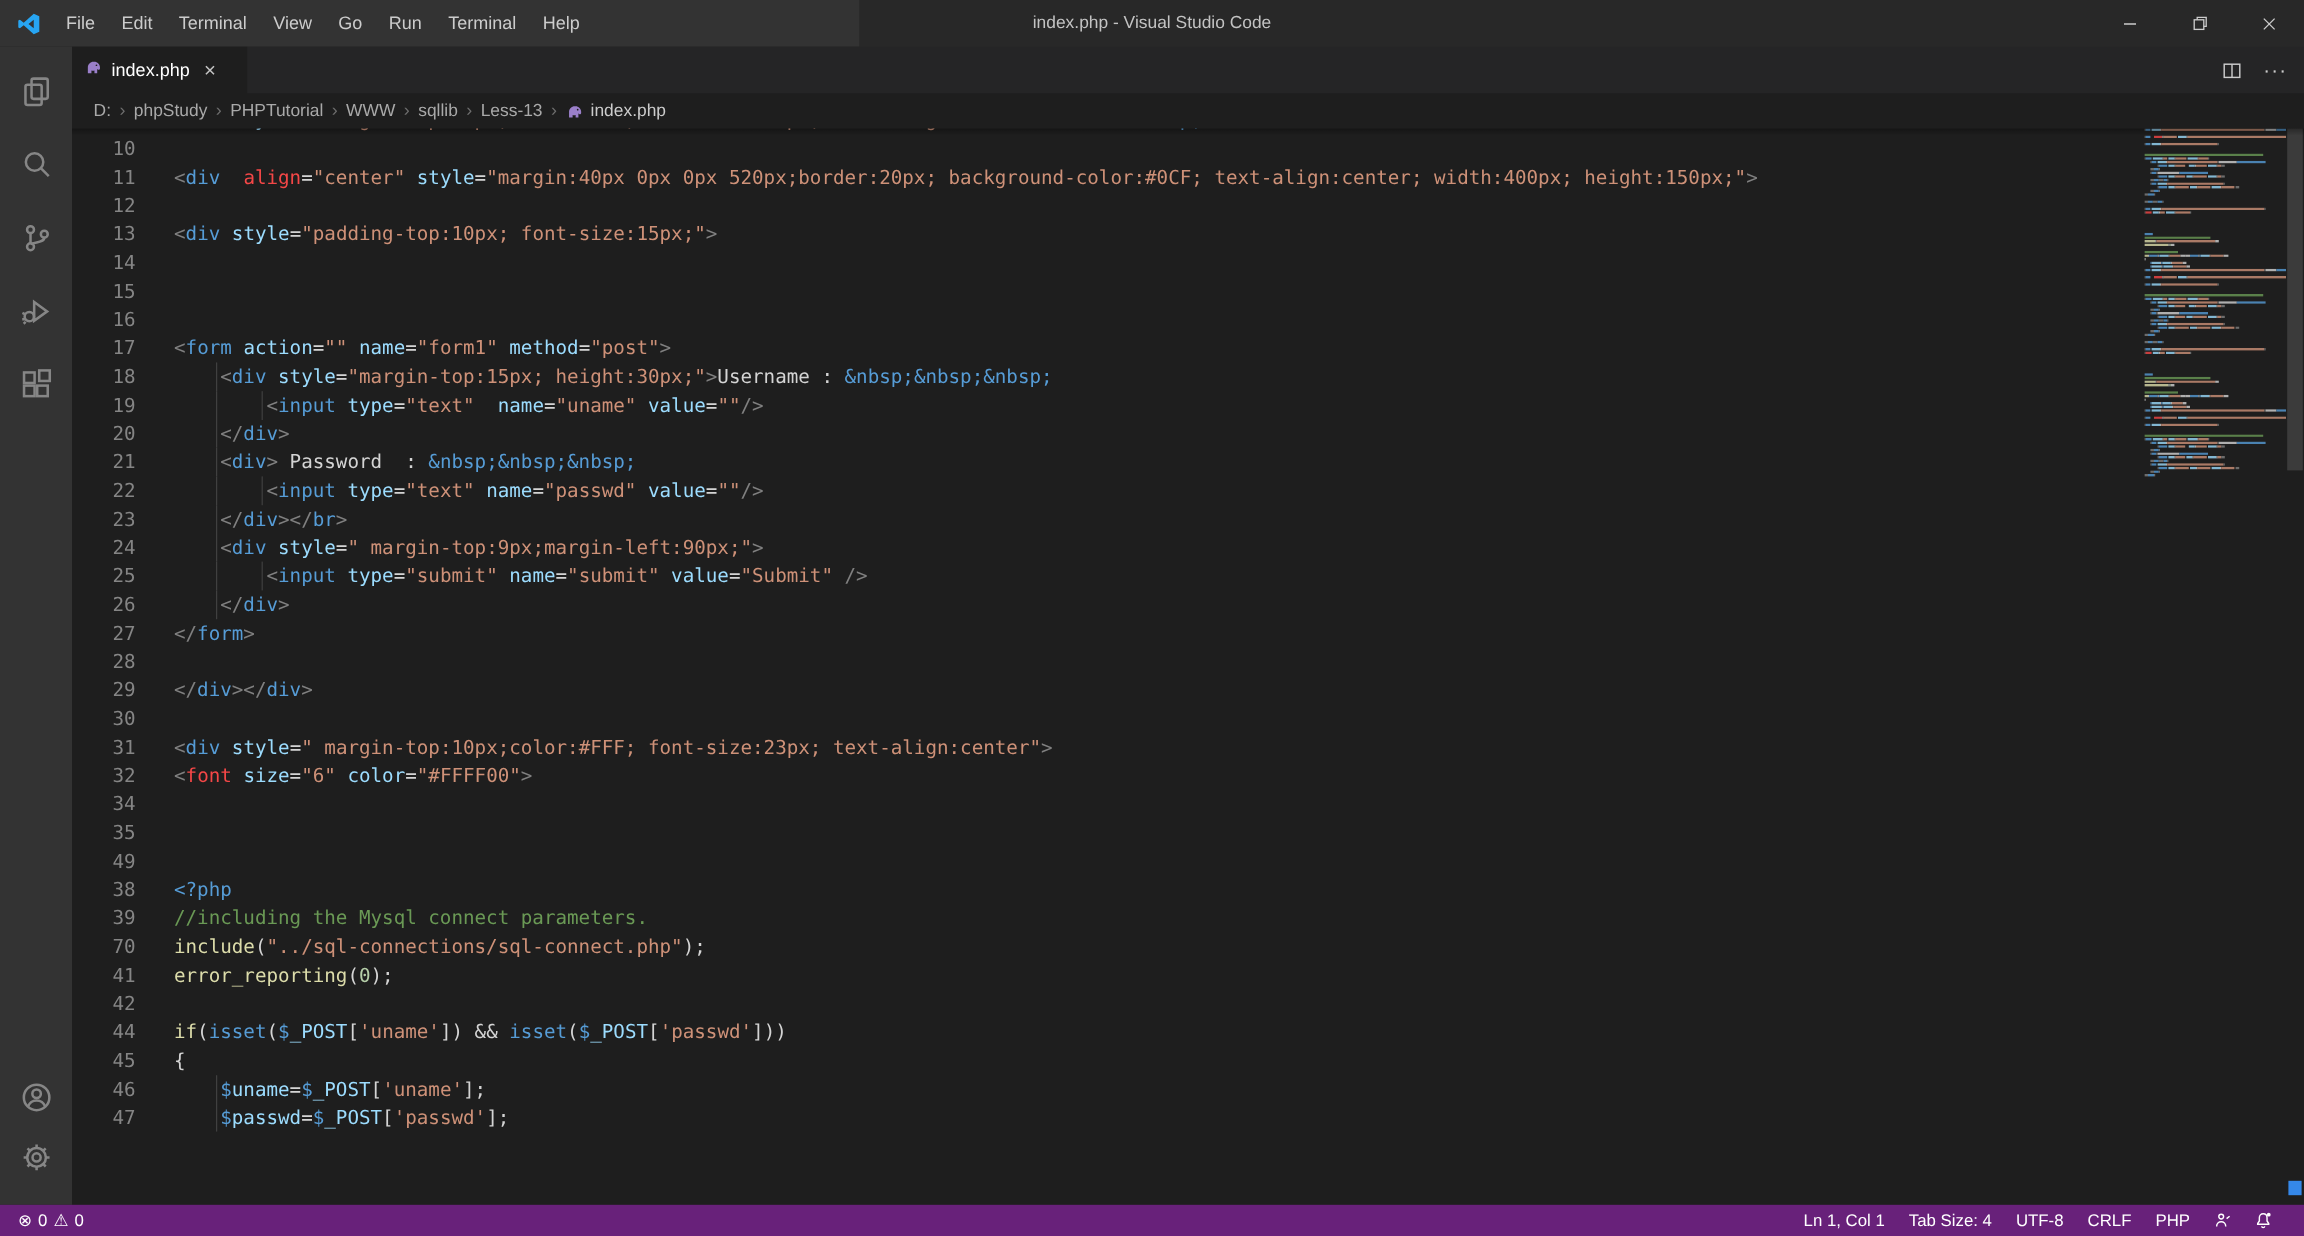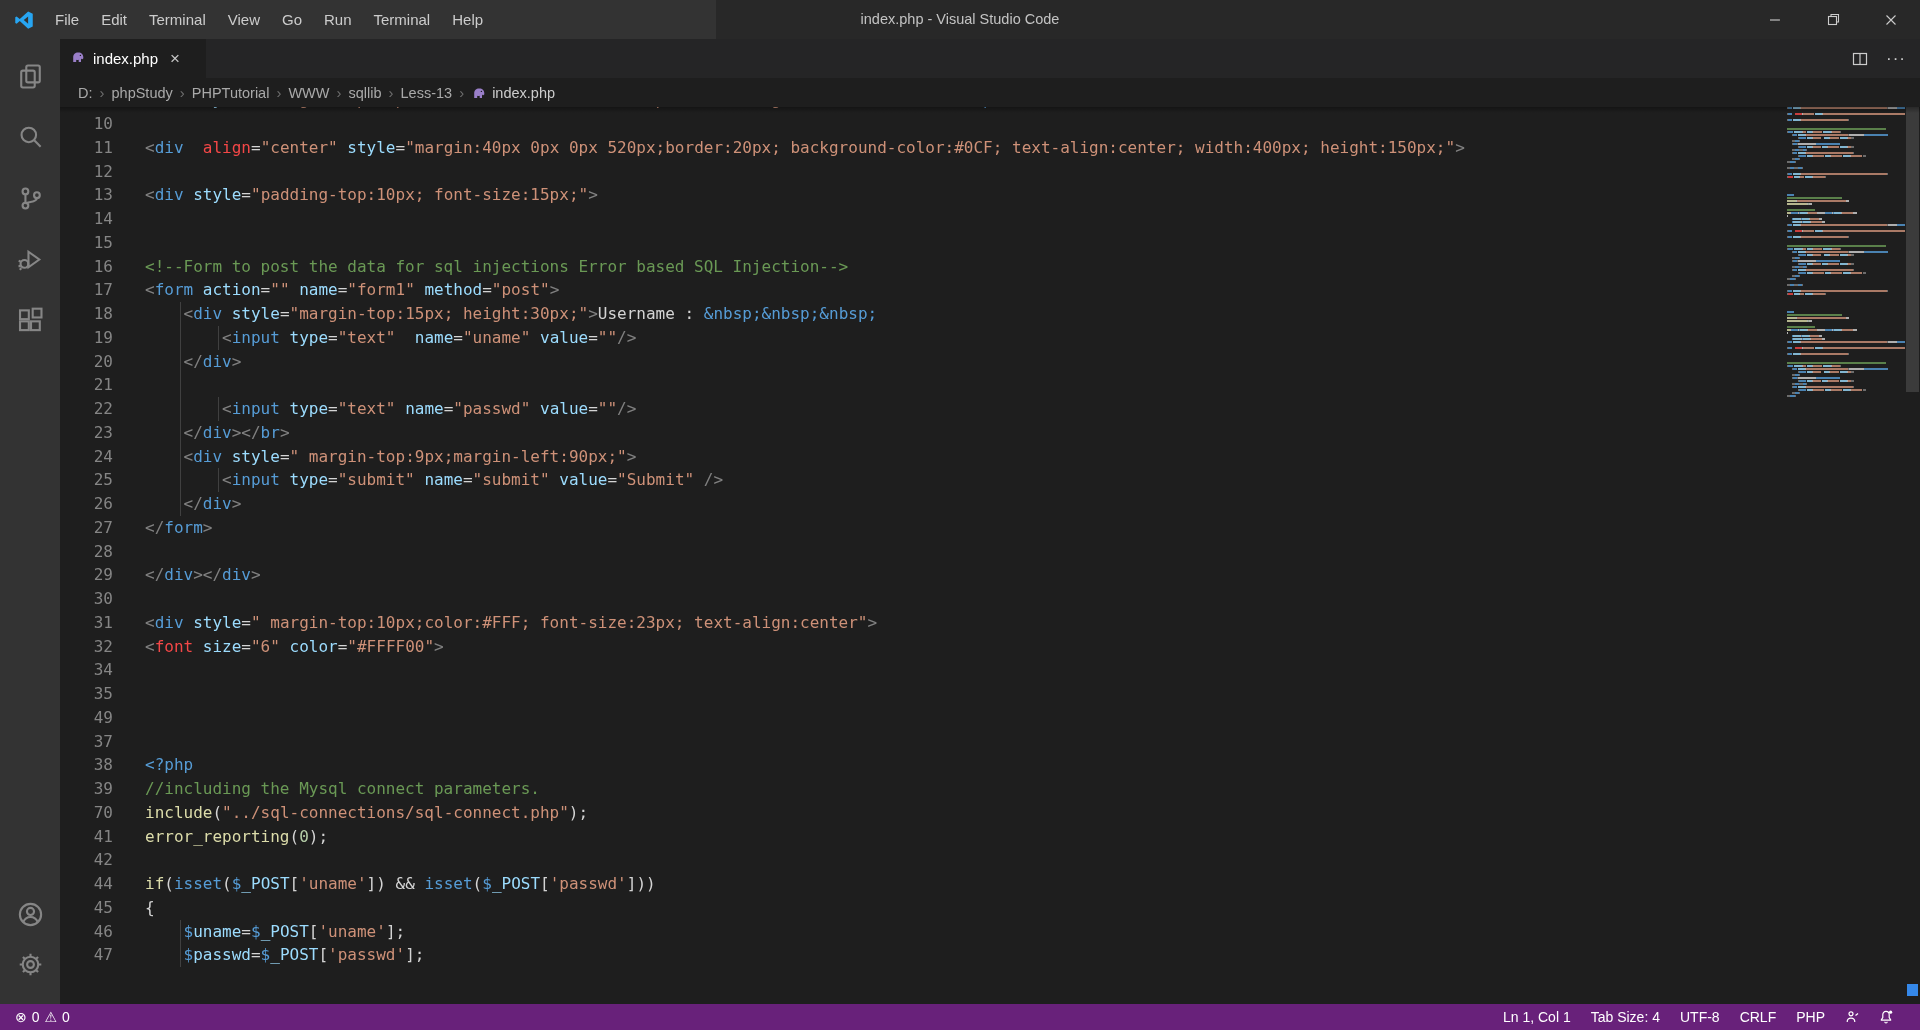--- a/index.html
+++ b/index.html
@@ -237,21 +237,20 @@
       <div class="row">
         <div class="ln">14</div>
         <div class="code"></div>
       </div>
       <div class="row">
         <div class="ln">15</div>
         <div class="code"></div>
       </div>
       <div class="row">
         <div class="ln">16</div>
-        <div class="code"><span style="color: rgb(106, 153, 85);">&lt;!--Form to post the data for sql injections Error based SQL Injection--&gt;</span></div>
       </div>
       <div class="row">
         <div class="ln">17</div>
         <div class="code"><span style="color: rgb(128, 128, 128);">&lt;</span><span style="color: rgb(86, 156, 214);">form</span><span style="color: rgb(212, 212, 212);"> </span><span style="color: rgb(156, 220, 254);">action</span><span style="color: rgb(212, 212, 212);">=</span><span style="color: rgb(206, 145, 120);">""</span><span style="color: rgb(212, 212, 212);"> </span><span style="color: rgb(156, 220, 254);">name</span><span style="color: rgb(212, 212, 212);">=</span><span style="color: rgb(206, 145, 120);">"form1"</span><span style="color: rgb(212, 212, 212);"> </span><span style="color: rgb(156, 220, 254);">method</span><span style="color: rgb(212, 212, 212);">=</span><span style="color: rgb(206, 145, 120);">"post"</span><span style="color: rgb(128, 128, 128);">&gt;</span></div>
       </div>
       <div class="row">
         <div class="ln">18</div>
         <div class="guide" style="left: 119.668px;"></div>
         <div class="code"><span style="color: rgb(212, 212, 212);">    </span><span style="color: rgb(128, 128, 128);">&lt;</span><span style="color: rgb(86, 156, 214);">div</span><span style="color: rgb(212, 212, 212);"> </span><span style="color: rgb(156, 220, 254);">style</span><span style="color: rgb(212, 212, 212);">=</span><span style="color: rgb(206, 145, 120);">"margin-top:15px; height:30px;"</span><span style="color: rgb(128, 128, 128);">&gt;</span><span style="color: rgb(212, 212, 212);">Username : </span><span style="color: rgb(86, 156, 214);">&amp;nbsp;&amp;nbsp;&amp;nbsp;</span></div>
       </div>
@@ -262,20 +261,21 @@
         <div class="code"><span style="color: rgb(212, 212, 212);">        </span><span style="color: rgb(128, 128, 128);">&lt;</span><span style="color: rgb(86, 156, 214);">input</span><span style="color: rgb(212, 212, 212);"> </span><span style="color: rgb(156, 220, 254);">type</span><span style="color: rgb(212, 212, 212);">=</span><span style="color: rgb(206, 145, 120);">"text"</span><span style="color: rgb(212, 212, 212);">  </span><span style="color: rgb(156, 220, 254);">name</span><span style="color: rgb(212, 212, 212);">=</span><span style="color: rgb(206, 145, 120);">"uname"</span><span style="color: rgb(212, 212, 212);"> </span><span style="color: rgb(156, 220, 254);">value</span><span style="color: rgb(212, 212, 212);">=</span><span style="color: rgb(206, 145, 120);">""</span><span style="color: rgb(128, 128, 128);">/&gt;</span></div>
       </div>
       <div class="row">
         <div class="ln">20</div>
         <div class="guide" style="left: 119.668px;"></div>
         <div class="code"><span style="color: rgb(212, 212, 212);">    </span><span style="color: rgb(128, 128, 128);">&lt;/</span><span style="color: rgb(86, 156, 214);">div</span><span style="color: rgb(128, 128, 128);">&gt;</span></div>
       </div>
       <div class="row">
         <div class="ln">21</div>
         <div class="guide" style="left: 119.668px;"></div>
+        <div class="code"><span style="color: rgb(212, 212, 212);">    </span><span style="color: rgb(128, 128, 128);">&lt;</span><span style="color: rgb(86, 156, 214);">div</span><span style="color: rgb(128, 128, 128);">&gt;</span><span style="color: rgb(212, 212, 212);"> Password  : </span><span style="color: rgb(86, 156, 214);">&amp;nbsp;&amp;nbsp;&amp;nbsp;</span></div>
       </div>
       <div class="row">
         <div class="ln">22</div>
         <div class="guide" style="left: 119.668px;"></div>
         <div class="guide" style="left: 158.188px;"></div>
         <div class="code"><span style="color: rgb(212, 212, 212);">        </span><span style="color: rgb(128, 128, 128);">&lt;</span><span style="color: rgb(86, 156, 214);">input</span><span style="color: rgb(212, 212, 212);"> </span><span style="color: rgb(156, 220, 254);">type</span><span style="color: rgb(212, 212, 212);">=</span><span style="color: rgb(206, 145, 120);">"text"</span><span style="color: rgb(212, 212, 212);"> </span><span style="color: rgb(156, 220, 254);">name</span><span style="color: rgb(212, 212, 212);">=</span><span style="color: rgb(206, 145, 120);">"passwd"</span><span style="color: rgb(212, 212, 212);"> </span><span style="color: rgb(156, 220, 254);">value</span><span style="color: rgb(212, 212, 212);">=</span><span style="color: rgb(206, 145, 120);">""</span><span style="color: rgb(128, 128, 128);">/&gt;</span></div>
       </div>
       <div class="row">
         <div class="ln">23</div>
         <div class="guide" style="left: 119.668px;"></div>
@@ -324,24 +324,20 @@
       <div class="row">
         <div class="ln">34</div>
         <div class="code"></div>
       </div>
       <div class="row">
         <div class="ln">35</div>
         <div class="code"></div>
       </div>
       <div class="row">
         <div class="ln">49</div>
-        <div class="code"></div>
-      </div>
-      <div class="row">
-        <div class="ln">37</div>
         <div class="code"></div>
       </div>
       <div class="row">
         <div class="ln">38</div>
         <div class="code"><span style="color: rgb(86, 156, 214);">&lt;?php</span></div>
       </div>
       <div class="row">
         <div class="ln">39</div>
         <div class="code"><span style="color: rgb(106, 153, 85);">//including the Mysql connect parameters.</span></div>
       </div>

